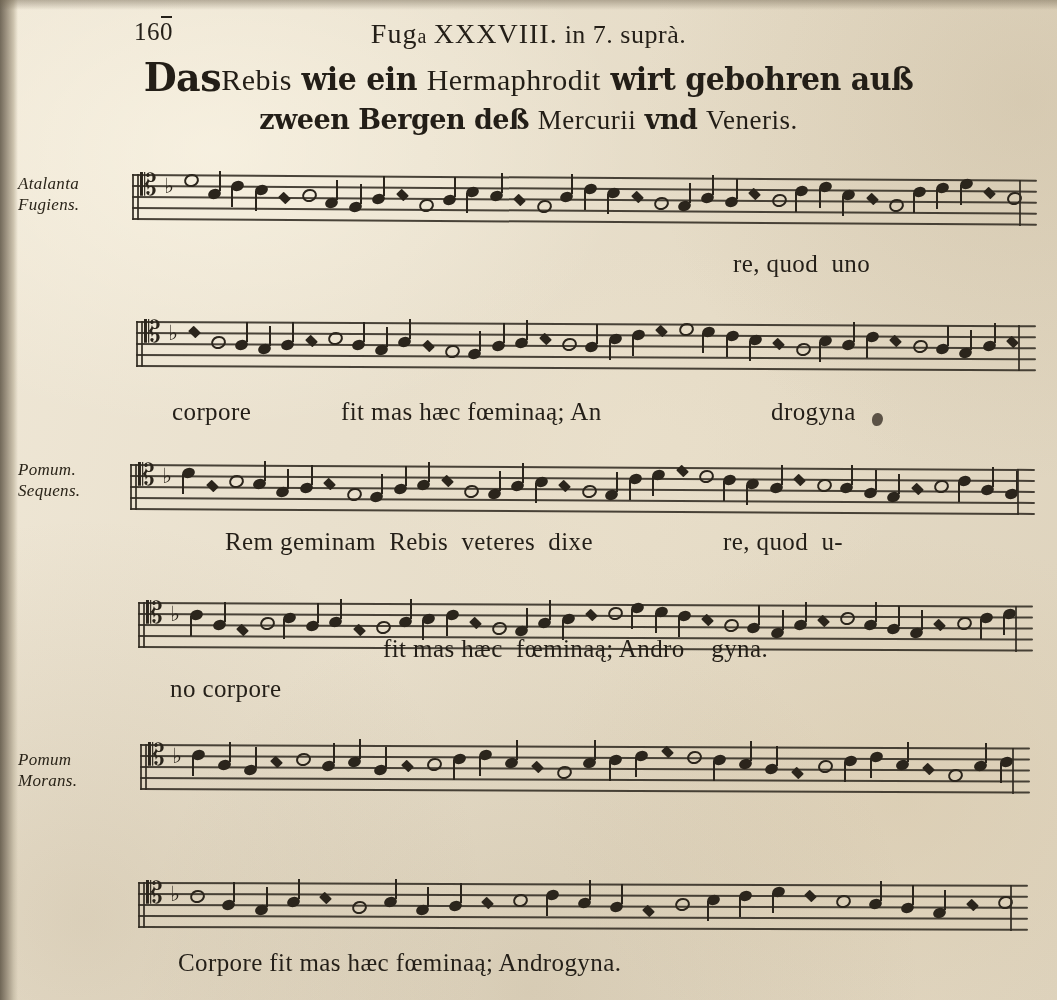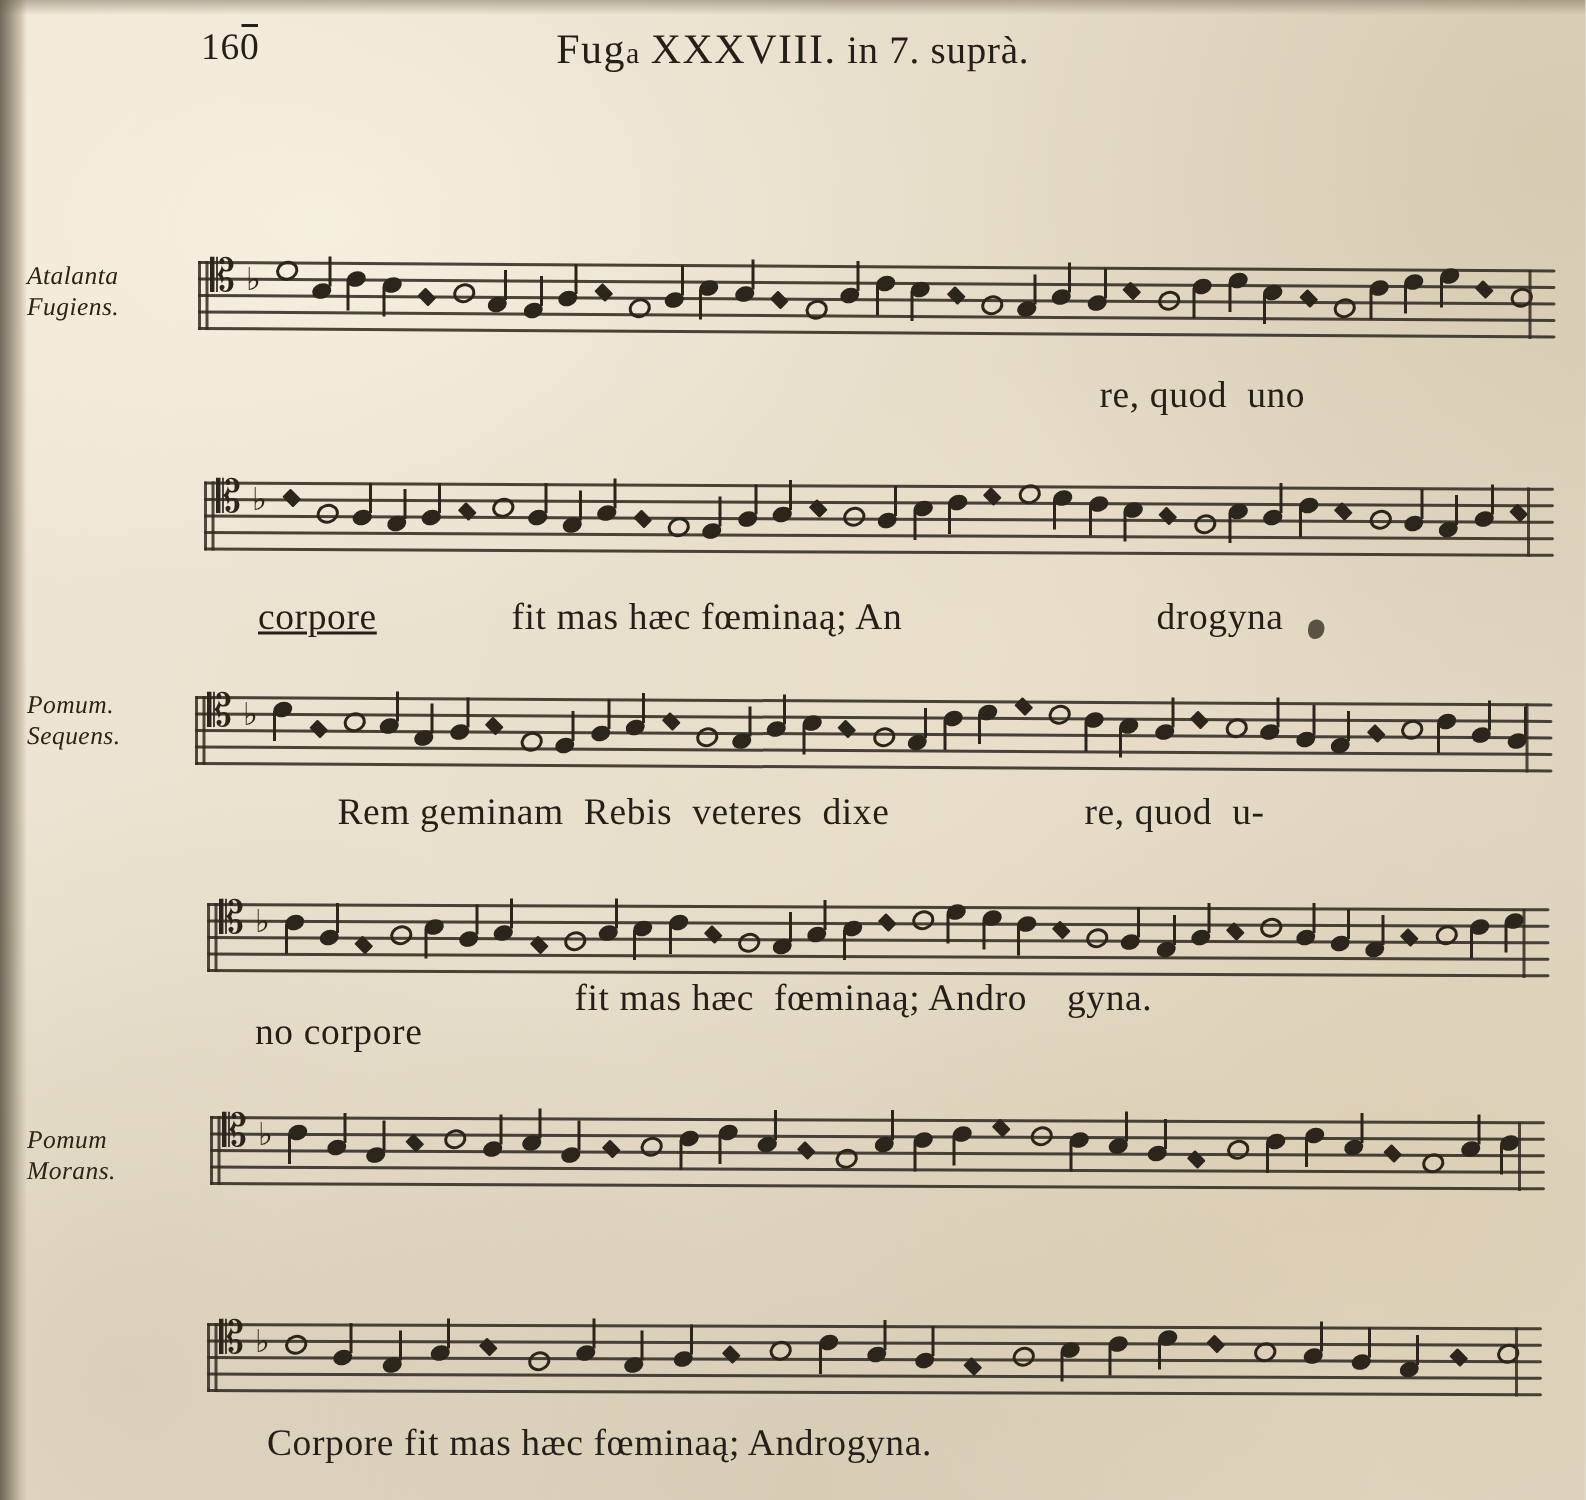--- a/index.html
+++ b/index.html
@@ -207,21 +207,27 @@
   <div class="edge-top"></div>
 
   <div class="folio">16<span class="macron">0</span></div>
 
   <div class="fuga-line">
     <span class="big">Fug</span><span class="smallcaps">a</span>
     <span class="big">XXXVIII.</span>
     <span>in 7. suprà.</span>
   </div>
 
-
+  <div class="german german-1">
+    <span class="frak dropcap">Das</span><span class="rom">Rebis</span> <span class="frak">wie ein</span> <span class="rom">Hermaphrodit</span> <span class="frak">wirt gebohren auß</span>
+  </div>
+
+  <div class="german german-2">
+    <span class="frak">zween Bergen deß</span> <span class="rom">Mercurii</span> <span class="frak">vnd</span> <span class="rom">Veneris.</span>
+  </div>
 
   <div class="voice-label" style="left:18px; top:173px;">
     <div>Atalanta</div>
     <div>Fugiens.</div>
   </div>
   <div class="voice-label" style="left:18px; top:459px;">
     <div>Pomum.</div>
     <div>Sequens.</div>
   </div>
   <div class="voice-label" style="left:18px; top:749px;">
@@ -1029,26 +1035,26 @@
         <div class="nh diamond" style="left: 0px; top: 0px;"></div>
       </div>
       <div class="note" style="left: 860px; top: 19.8652px;">
         <div class="nh open" style="left: 0px; top: 0px;"></div>
       </div>
       <div class="barline" style="left: 872px; top: 8.8px; height: 46px;"></div>
     </div>
 
   <div class="lyric" style="left:733px; top:250px;">re, quod  uno</div>
 
-  <div class="lyric" style="left:172px; top:398px;text-decoration:underline;">corpore</div>
+  <div class="lyric" style="left:172px; top:398px;">corpore</div>
   <div class="lyric" style="left:341px; top:398px;">fit mas hæc fœminaą; An</div>
   <div class="lyric" style="left:771px; top:398px;">drogyna</div>
   <div class="blot" style="left:872px; top:413px;"></div>
 
   <div class="lyric" style="left:225px; top:528px;">Rem geminam  Rebis  veteres  dixe</div>
   <div class="lyric" style="left:723px; top:528px;">re, quod  u-</div>
 
   <div class="lyric" style="left:170px; top:675px;">no corpore</div>
-  <div class="lyric" style="left:383px; top:652px;">fit mas hæc  fœminaą; Andro    gyna.</div>
+  <div class="lyric" style="left:383px; top:635px;">fit mas hæc  fœminaą; Andro    gyna.</div>
 
 
   <div class="lyric" style="left:178px; top:949px;">Corpore fit mas hæc fœminaą; Androgyna.</div>
 </div>
 
 </body></html>

